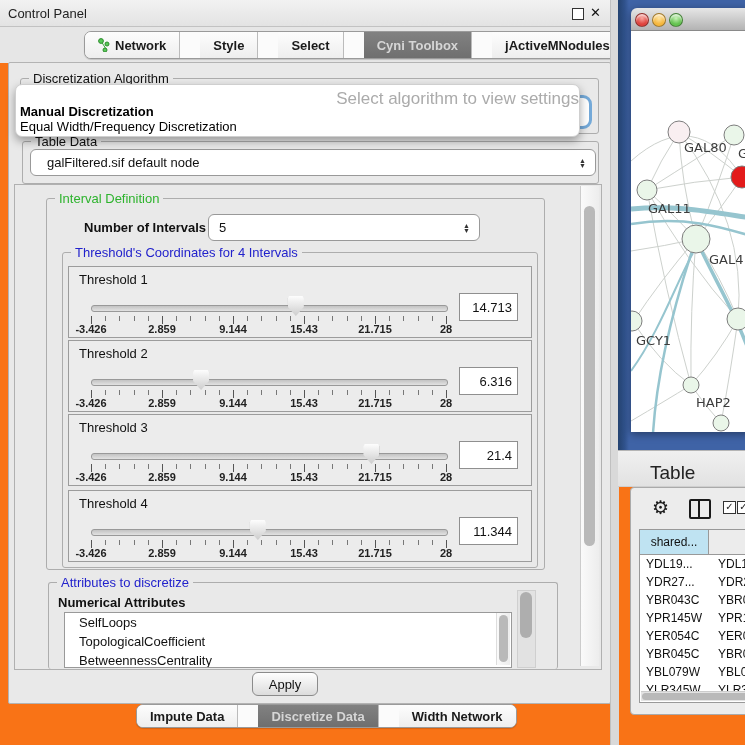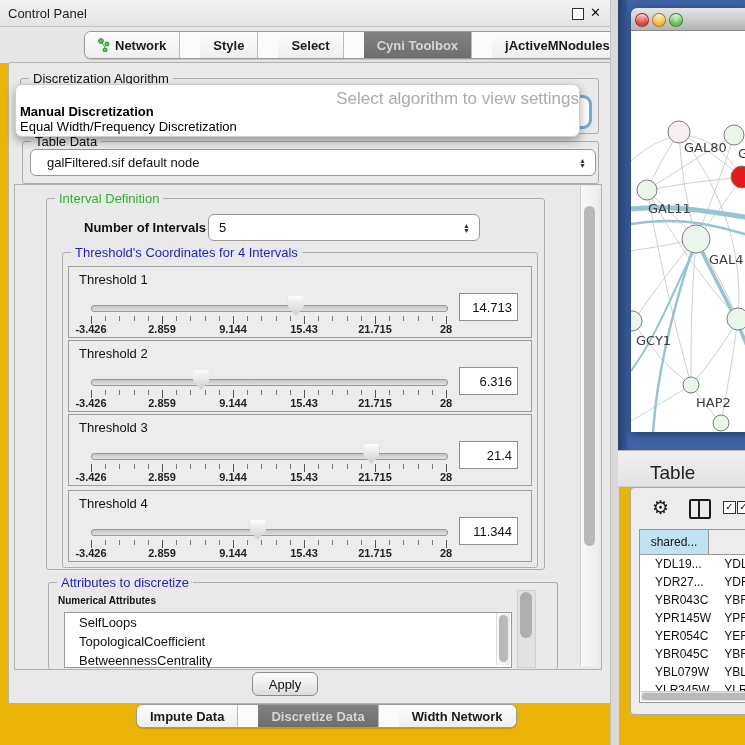--- a/index.html
+++ b/index.html
@@ -1,17 +1,17 @@
 <!DOCTYPE html>
 <html><head>
 <meta charset="utf-8">
 <style>
   html,body{margin:0;padding:0;}
   body{font-family:"Liberation Sans","DejaVu Sans",sans-serif;background:#e9e9e9;}
-  #screen{position:relative;width:745px;height:745px;overflow:hidden;background:#eab308;}
+  #screen{position:relative;width:745px;height:745px;overflow:hidden;background:#f97316;}
   .abs{position:absolute;}
   
   #titlebar{left:0;top:0;width:618px;height:26px;background:linear-gradient(#f2f2f2,#e3e3e3);border-bottom:1px solid #c2c2c2;}
   #titlebar .t{position:absolute;left:8px;top:6px;font-size:13px;color:#222;}
   .float-btn{position:absolute;left:572px;top:8px;width:10px;height:10px;border:1.5px solid #333;background:#fff;}
   .close-btn{position:absolute;left:590px;top:5px;font-size:13px;font-weight:bold;color:#111;}
   
   .tabbar{display:inline-flex;border:1px solid #9a9a9a;border-radius:7px;overflow:hidden;background:#fbfbfb;box-shadow:0 1px 1px rgba(0,0,0,.15);gap:20px;}
   .tabbar .tab{display:flex;align-items:center;gap:5px;padding:0 13px;height:26px;font-size:13px;font-weight:600;color:#1a1a1a;background:linear-gradient(#fdfdfd,#eee);border-right:1px solid #bbb;white-space:nowrap;cursor:default;}
   .tabbar .tab:last-child{border-right:none;}
@@ -62,21 +62,21 @@
   .gear{position:absolute;left:21px;top:8px;font-size:19px;color:#1a1a1a;}
   .colsicon{position:absolute;left:58px;top:11px;width:18px;height:16px;border:2px solid #1a1a1a;border-radius:2px;}
   .colsicon:before{content:"";position:absolute;left:7px;top:0;width:2px;height:100%;background:#1a1a1a;}
   .cb{position:absolute;top:13px;width:11px;height:11px;border:1.5px solid #333;font-size:10px;line-height:10px;text-align:center;color:#222;background:#fff;}
   #ntable{position:absolute;left:8px;top:41px;width:180px;height:172px;background:#fff;border:1px solid #999;overflow:hidden;}
   #ntable .hrow{display:flex;height:24px;border-bottom:1px solid #999;}
   #ntable .hc1{width:68px;background:#bfe3f2;border-right:1px solid #999;font-size:12px;display:flex;align-items:center;justify-content:center;color:#111;}
   #ntable .hc2{width:104px;background:#ececec;font-size:12px;display:flex;align-items:center;justify-content:center;color:#111;}
   #ntable .rows{height:145px;overflow:hidden;font-size:12px;color:#111;}
   #ntable .r{display:flex;height:18px;align-items:center;}
-  #ntable .c1{width:62px;padding-left:15px;white-space:nowrap;overflow:hidden;}
+  #ntable .c1{width:62px;padding-left:6px;white-space:nowrap;overflow:hidden;}
   #ntable .c2{width:100px;padding-left:10px;white-space:nowrap;}
   #ntable .hsb{position:absolute;left:1px;bottom:1px;width:176px;height:9px;background:#e3e3e3;border-top:1px solid #ccc;}
   #ntable .hthumb{position:absolute;left:1px;top:1px;width:150px;height:7px;background:#b9b9b9;border-radius:4px;}
 </style>
 </head>
 <body>
 
 <div id="screen">
 
   <div class="abs" id="titlebar">
@@ -224,21 +224,21 @@
         <span class="tlab" style="left:306px">21.715</span>
         <div class="majt" style="left:377px"></div>
         <span class="tlab" style="left:377px">28</span>
         <div class="val">11.344</div>
       </div>
     </div>
 
   <div class="group" style="left:48px;top:582px;width:508px;height:86px;border-bottom:none;">
     <span class="gtitle" style="color:#2222cc;">Attributes to discretize</span>
   </div>
-  <span class="abs" style="left:58px;top:595px;font-size:10px;font-weight:bold;color:#111;text-align:right;">Numerical Attributes</span>
+  <span class="abs" style="left:58px;top:595px;font-size:13px;font-weight:bold;color:#111;text-align:right;">Numerical Attributes</span>
   <div id="attr-list">
       <div class="it">SelfLoops</div>
       <div class="it">TopologicalCoefficient</div>
       <div class="it">BetweennessCentrality</div>
     </div>
   <div class="vtrack" style="left:496px;top:613px;width:13px;height:52px;border-left:1px solid #ddd;">
     <div class="vthumb" style="left:2px;top:2px;width:9px;height:47px;"></div>
   </div>
   <div class="vtrack" style="left:517px;top:590px;width:17px;height:76px;background:#e2e2e2;border:1px solid #cfcfcf;">
     <div class="vthumb" style="left:2px;top:1px;width:12px;height:46px;background:#aeaeae;"></div>

